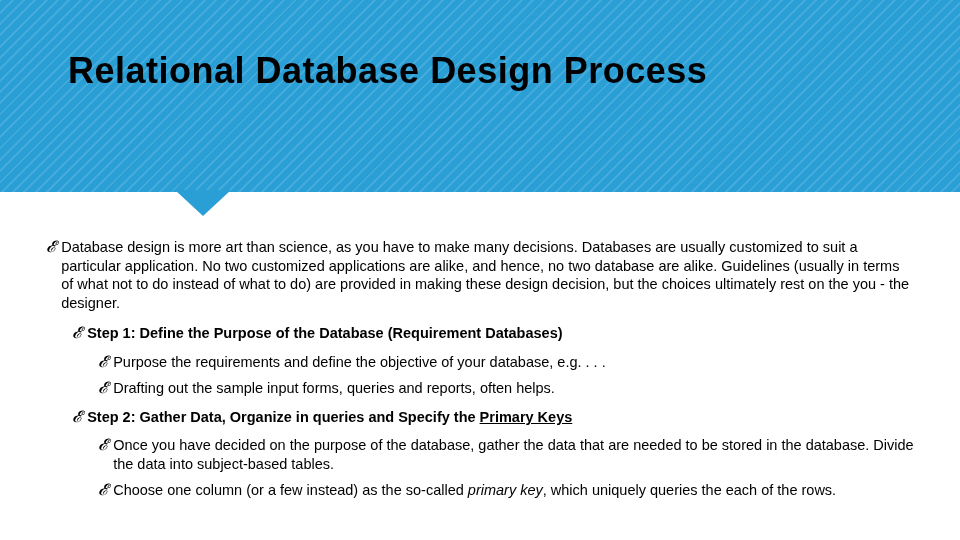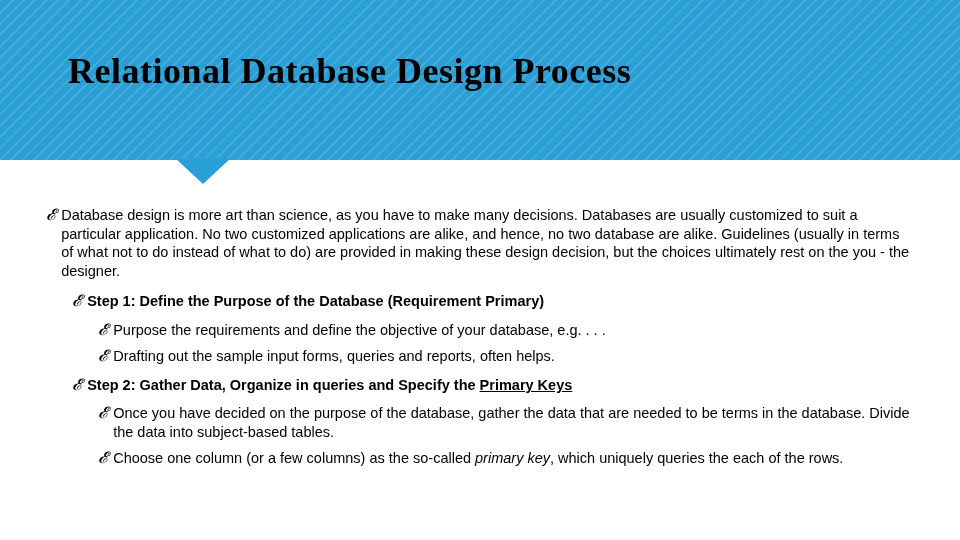--- a/index.html
+++ b/index.html
@@ -1,23 +1,22 @@
 <!DOCTYPE html>
 <html><head>
 <meta charset="utf-8">
 <style>
   * { margin: 0; padding: 0; box-sizing: border-box; }
   html, body { width: 960px; height: 540px; overflow: hidden; font-family: Arial, Helvetica, sans-serif; background: #fff; }
   .header {
     background-color: #2a9fd6;
     background-image: repeating-linear-gradient(135deg, rgba(255,255,255,0.12) 0, rgba(255,255,255,0.12) 2px, transparent 2px, transparent 8px);
-    height: 160px;
+    height: 192px;
     padding: 50px 68px 4px 68px;
     position: relative;
-    font-family: Liberation Serif, serif;
   }
   .header h1 {
     color: #000;
     font-size: 36px;
     font-weight: bold;
     letter-spacing: 0.5px;
   }
   .notch {
     position: absolute;
     left: 175px;
@@ -52,41 +51,41 @@
 
 <div class="body">
 
   <div class="lvl1">
     <span class="bullet">𝓔</span>
     <span class="txt">Database design is more art than science, as you have to make many decisions. Databases are usually customized to suit a particular application. No two customized applications are alike, and hence, no two database are alike. Guidelines (usually in terms of what not to do instead of what to do) are provided in making these design decision, but the choices ultimately rest on the you - the designer.</span>
   </div>
 
   <div class="lvl2">
     <span class="bullet">𝓔</span>
-    <span class="txt bold">Step 1: Define the Purpose of the Database (Requirement Primary)</span>
+    <span class="txt bold">Step 1: Define the Purpose of the Database (Requirement Databases)</span>
   </div>
 
   <div class="lvl3">
     <span class="bullet">𝓔</span>
     <span class="txt">Purpose the requirements and define the objective of your database, e.g. . . .</span>
   </div>
 
   <div class="lvl3">
     <span class="bullet">𝓔</span>
     <span class="txt">Drafting out the sample input forms, queries and reports, often helps.</span>
   </div>
 
   <div class="lvl2">
     <span class="bullet">𝓔</span>
     <span class="txt bold"><span>Step 2: Gather Data, Organize in queries and Specify the </span><span class="ul">Primary Keys</span></span>
   </div>
 
   <div class="lvl3">
     <span class="bullet">𝓔</span>
-    <span class="txt">Once you have decided on the purpose of the database, gather the data that are needed to be terms in the database. Divide the data into subject-based tables.</span>
+    <span class="txt">Once you have decided on the purpose of the database, gather the data that are needed to be stored in the database. Divide the data into subject-based tables.</span>
   </div>
 
   <div class="lvl3">
     <span class="bullet">𝓔</span>
-    <span class="txt"><span>Choose one column (or a few columns) as the so-called </span><span class="it">primary key</span><span>, which uniquely queries the each of the rows.</span></span>
+    <span class="txt"><span>Choose one column (or a few instead) as the so-called </span><span class="it">primary key</span><span>, which uniquely queries the each of the rows.</span></span>
   </div>
 
 </div>
 
 </body></html>

